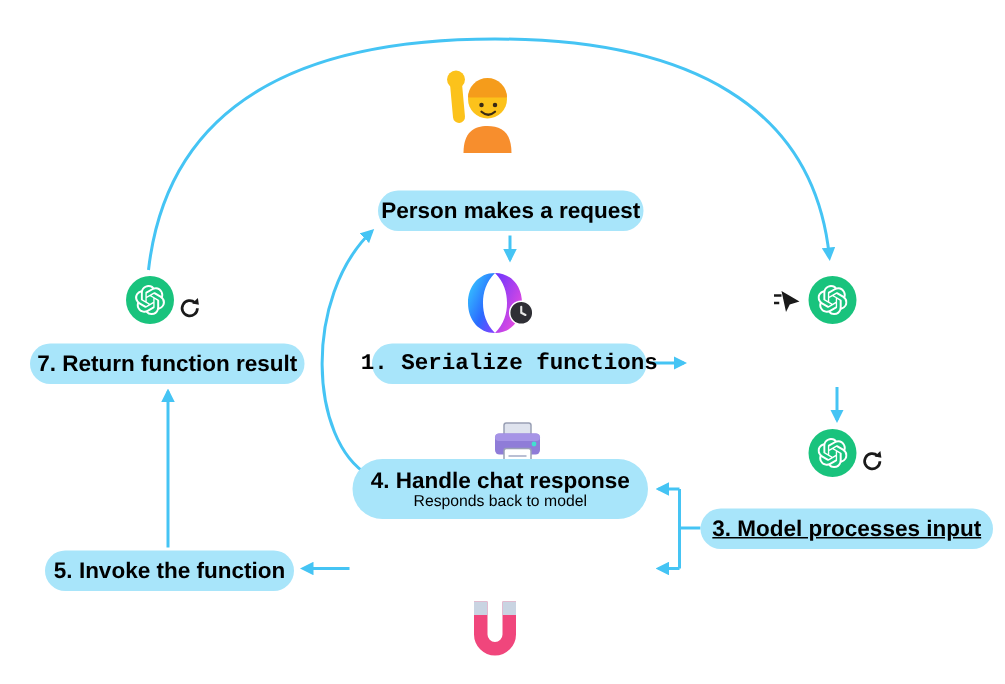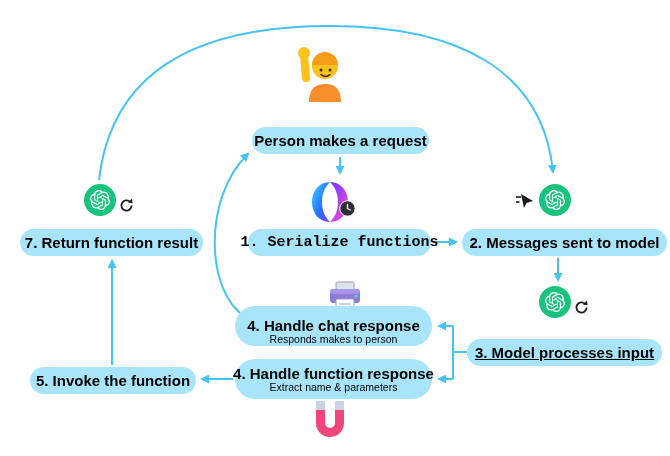--- a/index.html
+++ b/index.html
@@ -160,37 +160,30 @@
   </div>
 
   <div class="pill" style="left:252px; top:127px; width:177px; height:27px;">
     <span class="main">Person makes a request</span>
   </div>
 
   <div class="pill" style="left:248px; top:229px; width:183px; height:27px;font-family:Liberation Mono, monospace;">
     <span class="main">1. Serialize functions</span>
   </div>
 
-  <div class="pill" style="left:462px; top:229px; width:205px; height:27px;">
-    <span class="main">2. Messages sent to model</span>
-  </div>
 
   <div class="pill" style="left:467px; top:339px; width:195px; height:27px;text-decoration:underline;">
     <span class="main">3. Model processes input</span>
   </div>
 
-  <div class="pill" style="left:235px; top:306px; width:197px; height:40px;justify-content:flex-end;">
+  <div class="pill" style="left:235px; top:306px; width:197px; height:40px;">
     <span class="main">4. Handle chat response</span>
-    <span class="sub">Responds makes to person</span>
+    <span class="sub">Responds back to model</span>
   </div>
 
-  <div class="pill" style="left:235px; top:359px; width:197px; height:40px;">
-    <span class="main">4. Handle function response</span>
-    <span class="sub">Extract name &amp; parameters</span>
-  </div>
 
   <div class="pill" style="left:30px; top:367px; width:166px; height:27px;">
     <span class="main">5. Invoke the function</span>
   </div>
 
   <div class="pill" style="left:20px; top:229px; width:183px; height:27px;">
     <span class="main">7. Return function result</span>
   </div>
 
 </div>

